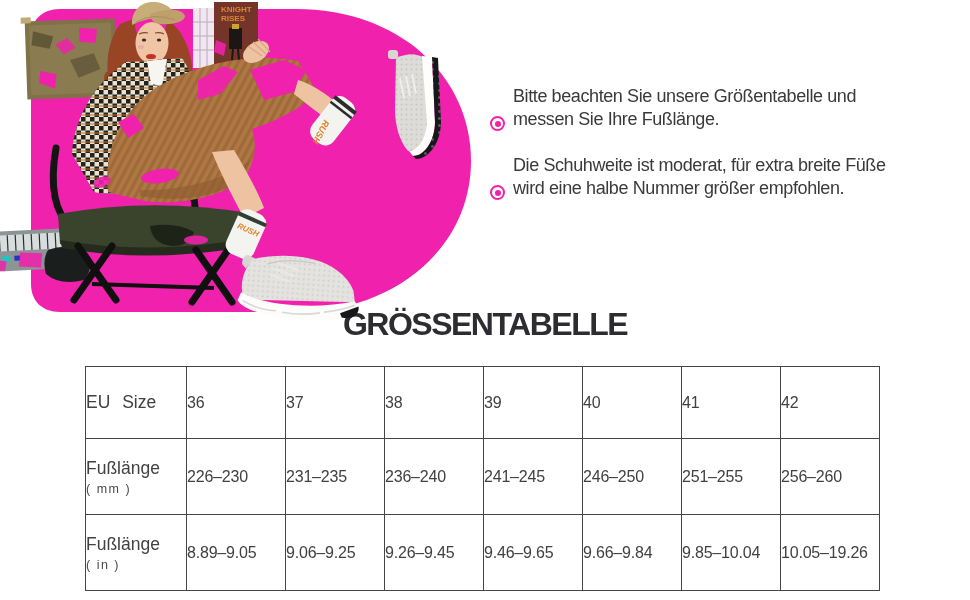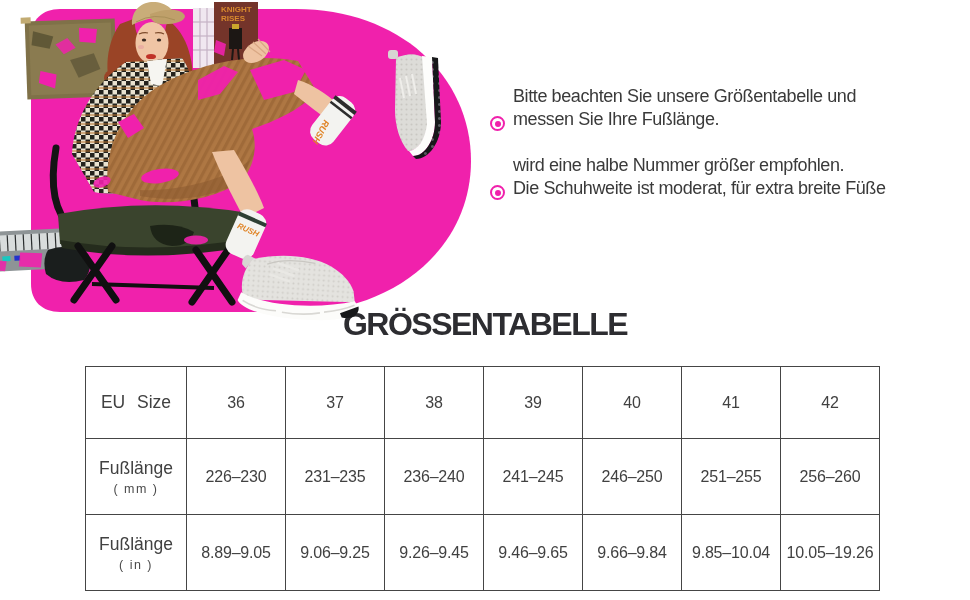--- a/index.html
+++ b/index.html
@@ -18,21 +18,21 @@
           border-radius:50%;background:#F021AC;}
   .note-text{font-size:18px;line-height:23px;color:#3a3a3a;letter-spacing:-0.4px;white-space:nowrap;}
 
   
   .title{position:absolute;left:0;top:306px;width:970px;text-align:center;z-index:1;
          font-size:32px;font-weight:bold;letter-spacing:-1.5px;color:#2d2d31;}
 
   
   .size-table{position:absolute;left:85px;top:366px;z-index:3;border-collapse:collapse;
               table-layout:fixed;background:#fff;}
-  .size-table td{border:1px solid #454545;text-align:center;vertical-align:middle;
+  .size-table td{border:1px solid #454545;vertical-align:middle;
                  color:#414141;padding:0;}
   .rh{font-size:17.5px;color:#3e3e3e;}
   .rh-eu{word-spacing:7px;}
   .rh-sub{display:block;font-size:12.5px;letter-spacing:1.5px;color:#4a4a4a;margin-top:3px;}
   .cv{font-size:16px;letter-spacing:-0.2px;}
   .r1{height:72px;}.r2{height:76px;}.r3{height:76px;}
 </style>
 </head>
 <body>
 
@@ -233,22 +233,22 @@
     <div class="note">
       <span class="bullet"></span>
       <div class="note-text">
         <div>Bitte beachten Sie unsere Größentabelle und</div>
         <div>messen Sie Ihre Fußlänge.</div>
       </div>
     </div>
     <div class="note">
       <span class="bullet"></span>
       <div class="note-text">
+        <div>Die Schuhweite ist moderat, für extra breite Füße</div>
         <div>wird eine halbe Nummer größer empfohlen.</div>
-        <div>Die Schuhweite ist moderat, für extra breite Füße</div>
       </div>
     </div>
   </div>
 
   <div class="title">GRÖSSENTABELLE</div>
 
   <table class="size-table">
     <colgroup>
       <col style="width:101px">
         <col style="width:99px">

